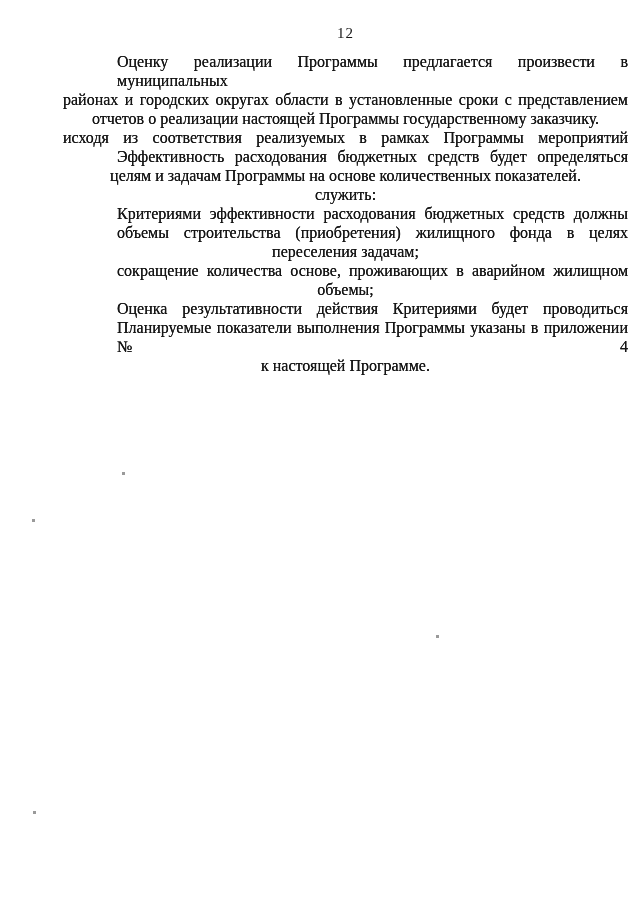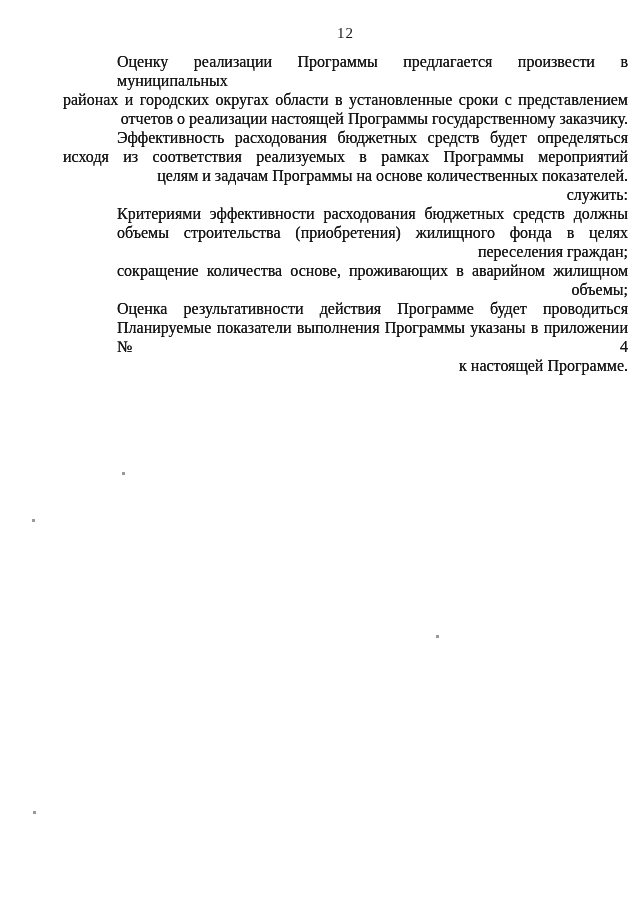--- a/index.html
+++ b/index.html
@@ -35,21 +35,21 @@
     position: absolute;
     left: 63px;
     top: 52px;
     width: 565px;
     font-size: 16px;
     line-height: 19px;
     text-shadow: 0 0 0.4px currentColor;
     font-family: Liberation Serif, serif;
   }
   .line {
-    text-align: right;
+    text-align: center;
     white-space: normal;
   }
   .line.just {
     text-align: justify;
     text-align-last: justify;
   }
   .line.indent {
     padding-left: 54px;
   }
   .speckle {
@@ -61,30 +61,30 @@
 </style>
 </head>
 <body>
 
 <div class="page">
   <div class="pageno">12</div>
   <div class="content">
       <div class="line indent just">Оценку реализации Программы предлагается произвести в муниципальных</div>
       <div class="line just">районах и городских округах области в установленные сроки с представлением</div>
       <div class="line">отчетов о реализации настоящей Программы государственному заказчику.</div>
+      <div class="line just">исходя из соответствия реализуемых в рамках Программы мероприятий</div>
       <div class="line indent just">Эффективность расходования бюджетных средств будет определяться</div>
-      <div class="line just">исходя из соответствия реализуемых в рамках Программы мероприятий</div>
       <div class="line">целям и задачам Программы на основе количественных показателей.</div>
       <div class="line">служить:</div>
       <div class="line indent just">Критериями эффективности расходования бюджетных средств должны</div>
       <div class="line indent just">объемы строительства (приобретения) жилищного фонда в целях</div>
-      <div class="line">переселения граждан;</div>
+      <div class="line">переселения задачам;</div>
       <div class="line indent just">сокращение количества основе, проживающих в аварийном жилищном</div>
       <div class="line">объемы;</div>
-      <div class="line indent just">Оценка результативности действия Программе будет проводиться</div>
+      <div class="line indent just">Оценка результативности действия Критериями будет проводиться</div>
       <div class="line indent just">Планируемые показатели выполнения Программы указаны в приложении № 4</div>
       <div class="line">к настоящей Программе.</div>
     </div>
 <div class="speckle" style="left: 122px; top: 472px;"></div>
     <div class="speckle" style="left: 32px; top: 519px;"></div>
     <div class="speckle" style="left: 436px; top: 635px;"></div>
     <div class="speckle" style="left: 33px; top: 811px;"></div>
   </div>
 
 </body></html>

